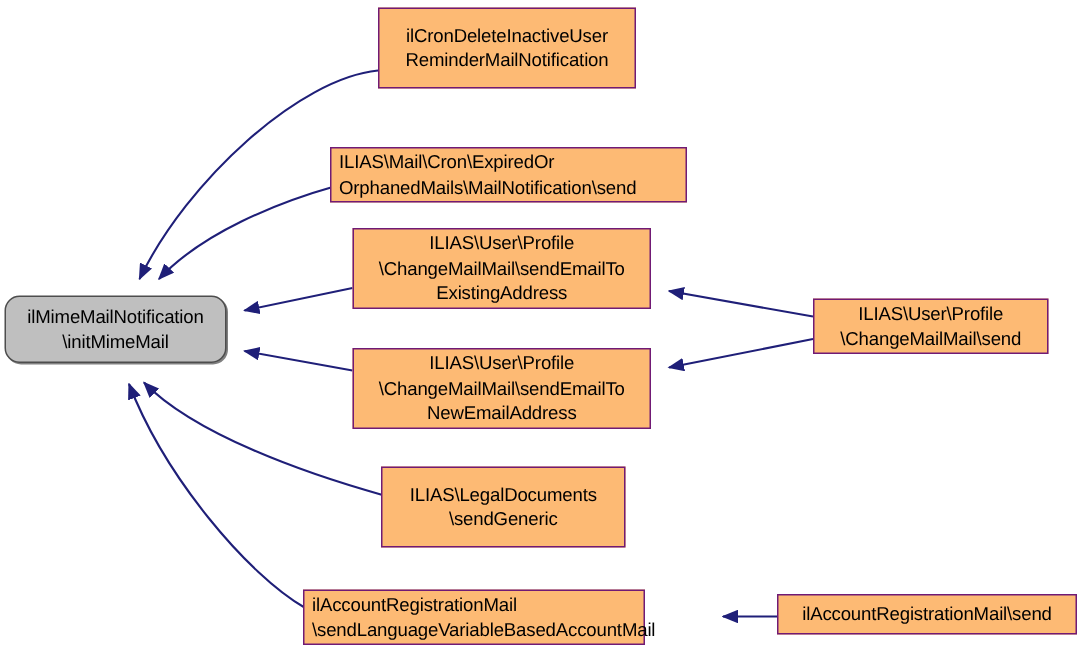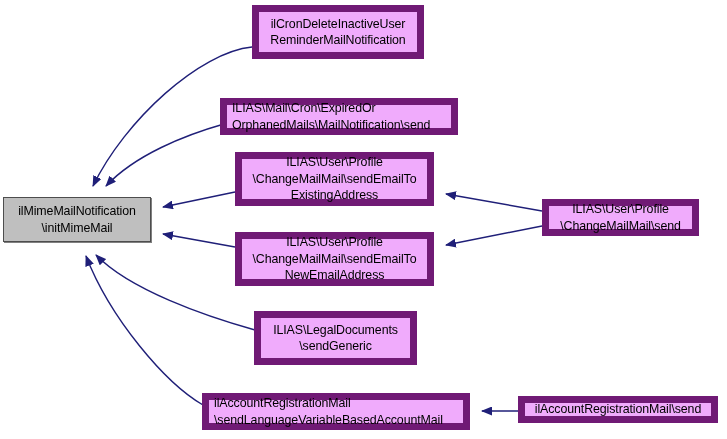--- a/index.html
+++ b/index.html
@@ -7,22 +7,22 @@
     position:relative;
     width:727px;height:439px;
     background:#ffffff;
     font-family:"Liberation Sans", sans-serif;
     overflow:hidden;
   }
   #edges{position:absolute;left:0;top:0;width:727px;height:439px;}
   .node{
     position:absolute;
     box-sizing:border-box;
-    border:7px solid #701a75;
-    background:#f0abfc;
+    border:1px solid #701a75;
+    background:#fdba74;
     color:#000000;
     font-size:12.4px;
     line-height:16.4px;
     display:flex;
     flex-direction:column;
     justify-content:center;
     white-space:pre;
     letter-spacing:-0.1px;
   }
   .node.center{
@@ -51,21 +51,21 @@
       <path d="M235,192 L163,207"></path>
       <path d="M235,247 L163,234"></path>
       <path d="M255,330 C205,316 130,290 96,255"></path>
       <path d="M203,405 C165,383 110,318 86,256"></path>
       <path d="M542,211 L446,194"></path>
       <path d="M542,226 L446,245"></path>
       <path d="M518,411 L482,411"></path>
     </g>
   </svg>
 
-  <div class="node center c-align" style="left:3px;top:197px;width:148px;height:45px;">
+  <div class="node center c-align" style="left:3px;top:197px;width:148px;height:45px;border-radius:10px;">
     <span class="ln">ilMimeMailNotification</span>
     <span class="ln">\initMimeMail</span>
   </div>
 
   <div class="node c-align" style="left:252px;top:5px;width:172px;height:54px;">
     <span class="ln">ilCronDeleteInactiveUser</span>
     <span class="ln">ReminderMailNotification</span>
   </div>
 
   <div class="node l-align" style="left:220px;top:88px;width:238px;height:37px;margin-top:10px;">
@@ -83,21 +83,21 @@
     <span class="ln">ILIAS\User\Profile</span>
     <span class="ln">\ChangeMailMail\sendEmailTo</span>
     <span class="ln">NewEmailAddress</span>
   </div>
 
   <div class="node c-align" style="left:254px;top:311px;width:163px;height:54px;">
     <span class="ln">ILIAS\LegalDocuments</span>
     <span class="ln">\sendGeneric</span>
   </div>
 
-  <div class="node l-align" style="left:202px;top:393px;width:268px;height:37px;">
+  <div class="node l-align" style="left:202px;top:393px;width:228px;height:37px;">
     <span class="ln">ilAccountRegistrationMail</span>
     <span class="ln">\sendLanguageVariableBasedAccountMail</span>
   </div>
 
   <div class="node c-align" style="left:542px;top:199px;width:157px;height:37px;">
     <span class="ln">ILIAS\User\Profile</span>
     <span class="ln">\ChangeMailMail\send</span>
   </div>
 
   <div class="node c-align" style="left:518px;top:396px;width:200px;height:27px;">

